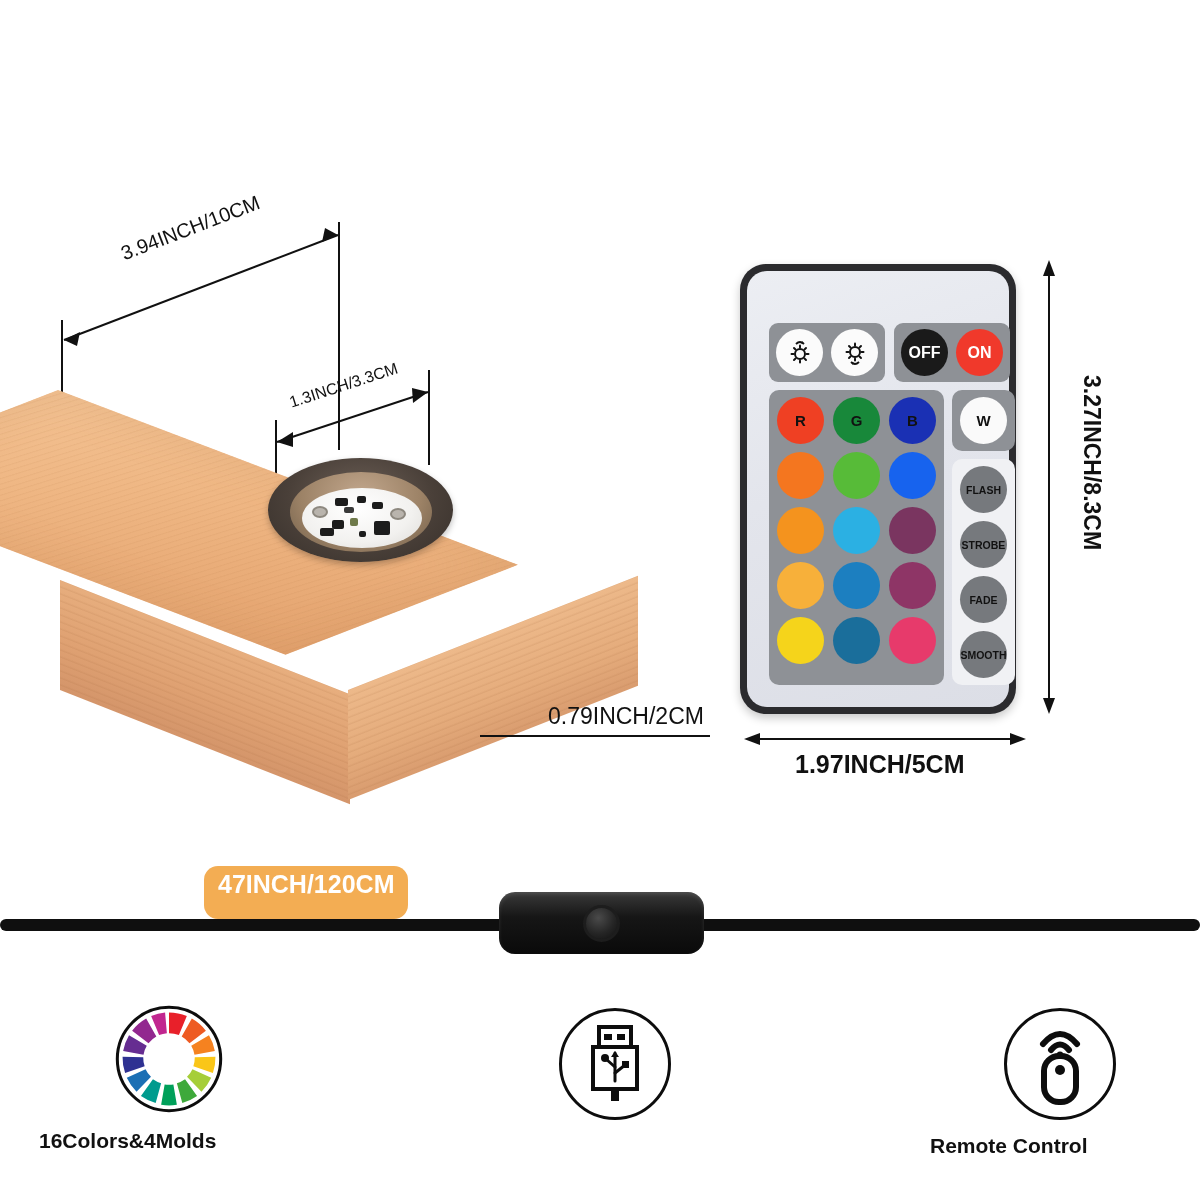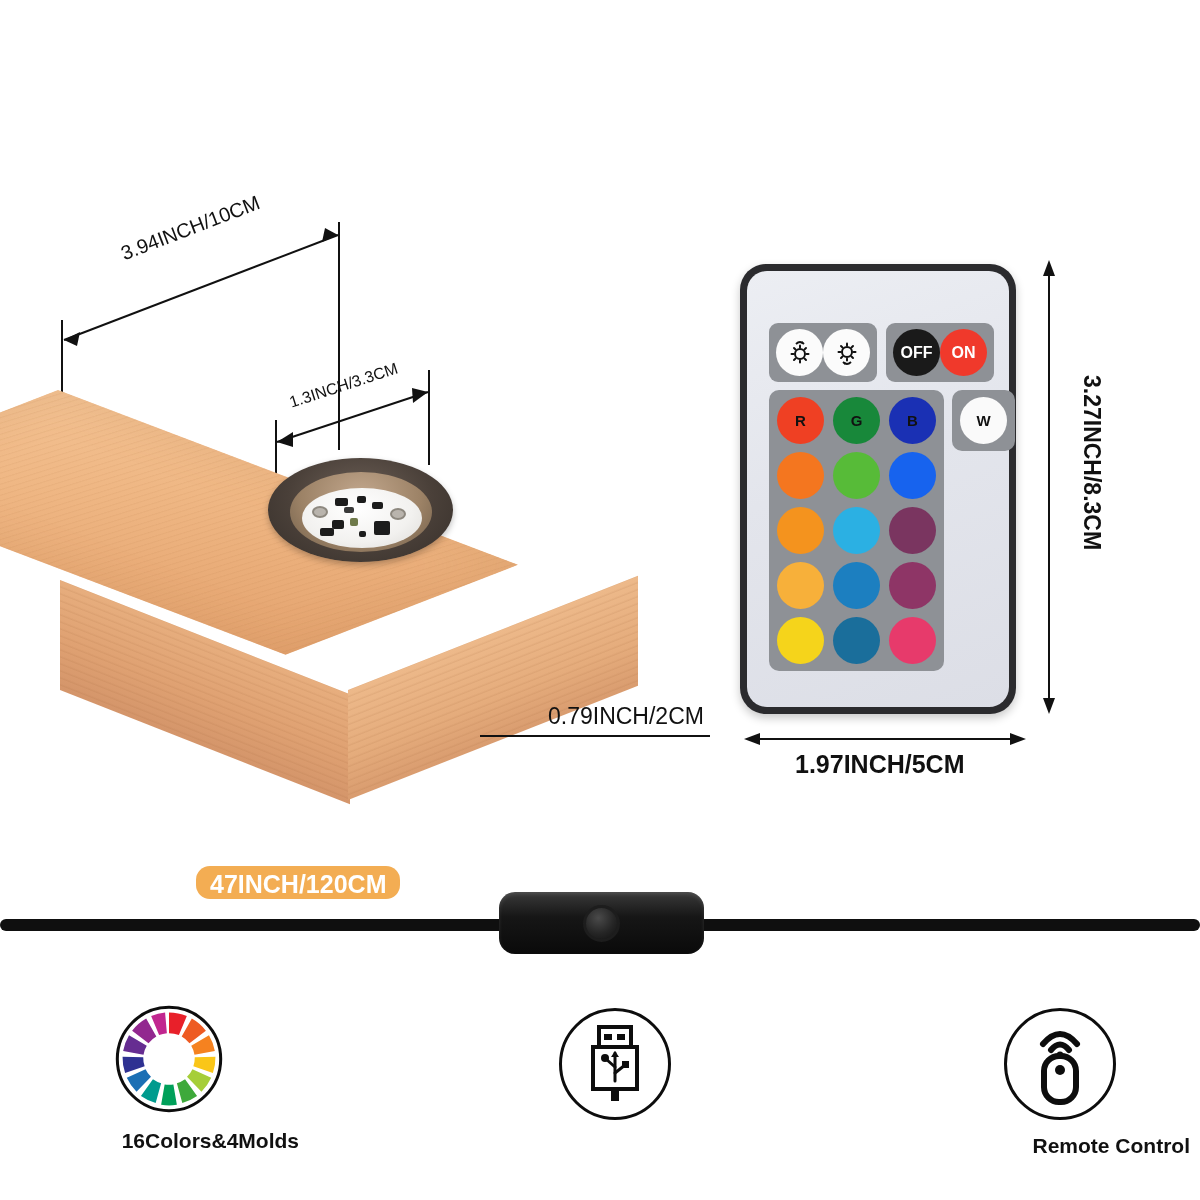--- a/index.html
+++ b/index.html
@@ -131,21 +131,21 @@
     border-radius: 20px;
     background: linear-gradient(160deg, #eceef3 0%, #e3e5ec 45%, #dcdee6 100%);
     position: relative;
     padding: 52px 22px 26px 22px;
   }
   .btnrow-top { display: flex; gap: 9px; }
   .grp {
     background: #8e9196;
     border-radius: 9px;
     padding: 6px 7px;
-    display: flex; 
+    display: flex; gap: 8px;
   }
   .rbtn {
     width: 47px; height: 47px; border-radius: 50%;
     display: flex; align-items: center; justify-content: center;
     font-size: 16px; font-weight: 700;
     font-family: "Liberation Sans", sans-serif;
     border: none;
     flex: 0 0 auto;
   }
   .b-white { background: #fbfbfb; color: #111; }
@@ -215,32 +215,32 @@
   .switch-btn {
     position: absolute;
     left: 84px; top: 13px;
     width: 37px; height: 37px;
     border-radius: 50%;
     background: radial-gradient(circle at 40% 32%, #4a4a4a 0%, #262626 55%, #101010 100%);
     border: 3px solid #1d1d1d;
   }
   .cable-badge {
     position: absolute;
-    left: 196px; top: 866px;
-    padding: 4px 14px 0 14px;
+    left: 204px; top: 866px;
+    padding: 4px 14px 20px 14px;
     background: #F3AD53;
     border-radius: 14px;
     color: #ffffff;
     font-size: 25px; font-weight: 700;
     font-family: "Liberation Sans", sans-serif;
     white-space: nowrap;
   }
 
   
-  .feature { position: absolute; width: 260px; text-align: right; }
+  .feature { position: absolute; width: 260px; text-align: left; }
   .feature .cap {
     margin-top: 14px;
     font-size: 21px; font-weight: 700;
     font-family: "Liberation Sans", sans-serif;
     color: #111;
   }
   .icon-circle {
     width: 112px; height: 112px;
     margin: 0 auto;
     border: 3.5px solid #0d0d0d;
@@ -377,20 +377,26 @@
           <div class="cbtn" style="background:#8E3566"></div>
           <div class="cbtn" style="background:#F5D41B"></div>
           <div class="cbtn" style="background:#1A6E9B"></div>
           <div class="cbtn" style="background:#E73A6B"></div>
         </div>
 
         <div class="sidepanel">
           <div class="side-w">
             <div class="cbtn" style="background:#FAFAFA">W</div>
           </div>
+          <div class="side-modes">
+            <div class="mbtn">FLASH</div>
+            <div class="mbtn">STROBE</div>
+            <div class="mbtn">FADE</div>
+            <div class="mbtn">SMOOTH</div>
+          </div>
         </div>
       </div>
 
     </div>
   </div>
 
   <svg width="30" height="460" style="position:absolute;left:1035px;top:258px;">
     <line x1="14" y1="8" x2="14" y2="450" stroke="#111" stroke-width="2"></line>
     <polygon points="14,2 8,18 20,18" fill="#111"></polygon>
     <polygon points="14,456 8,440 20,440" fill="#111"></polygon>

